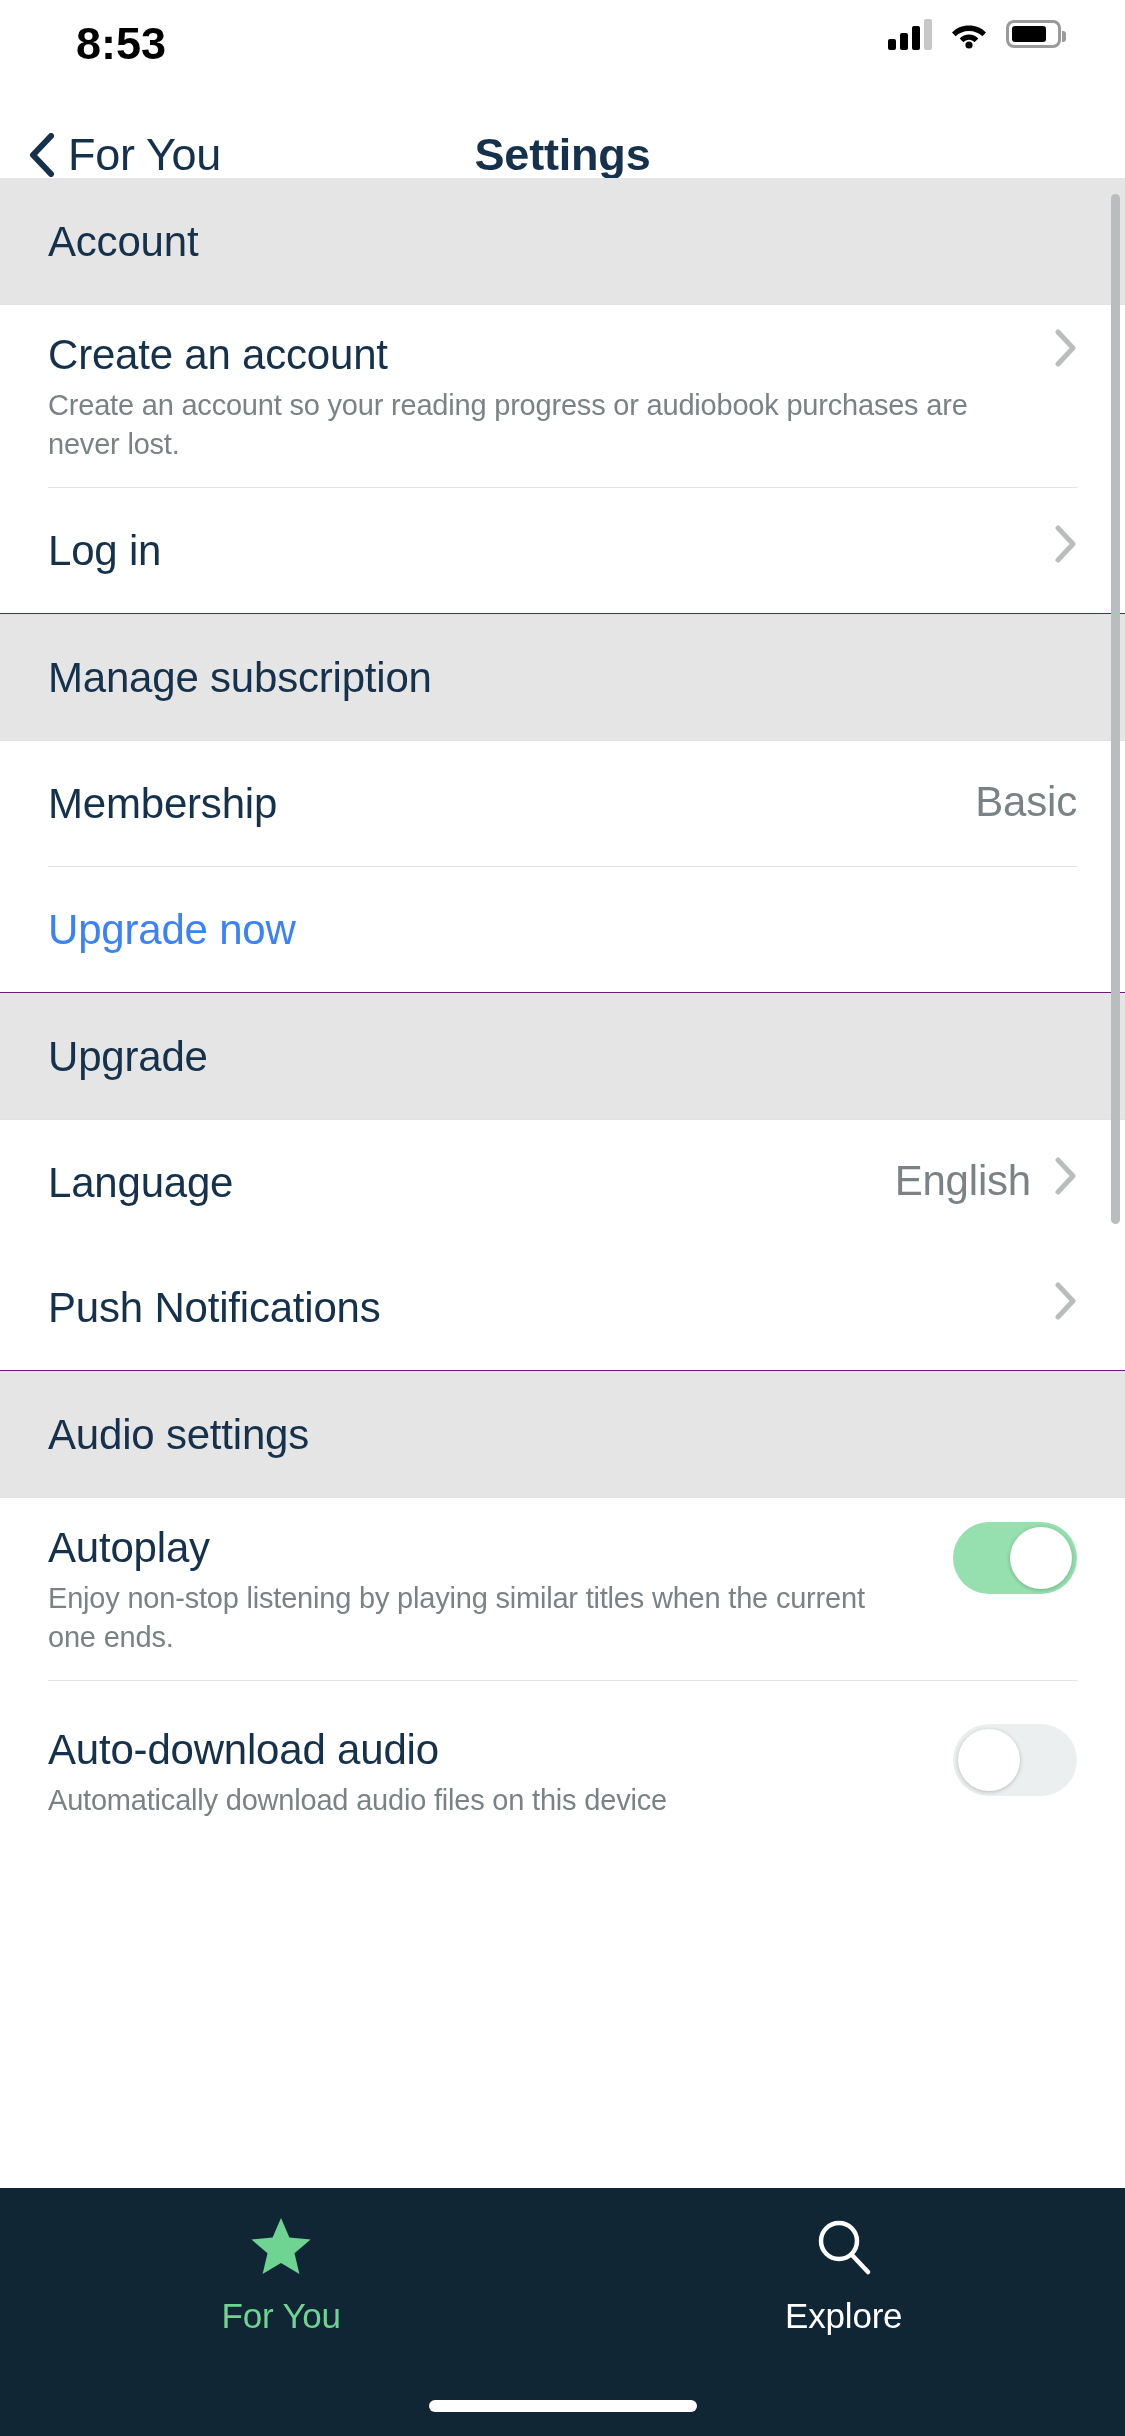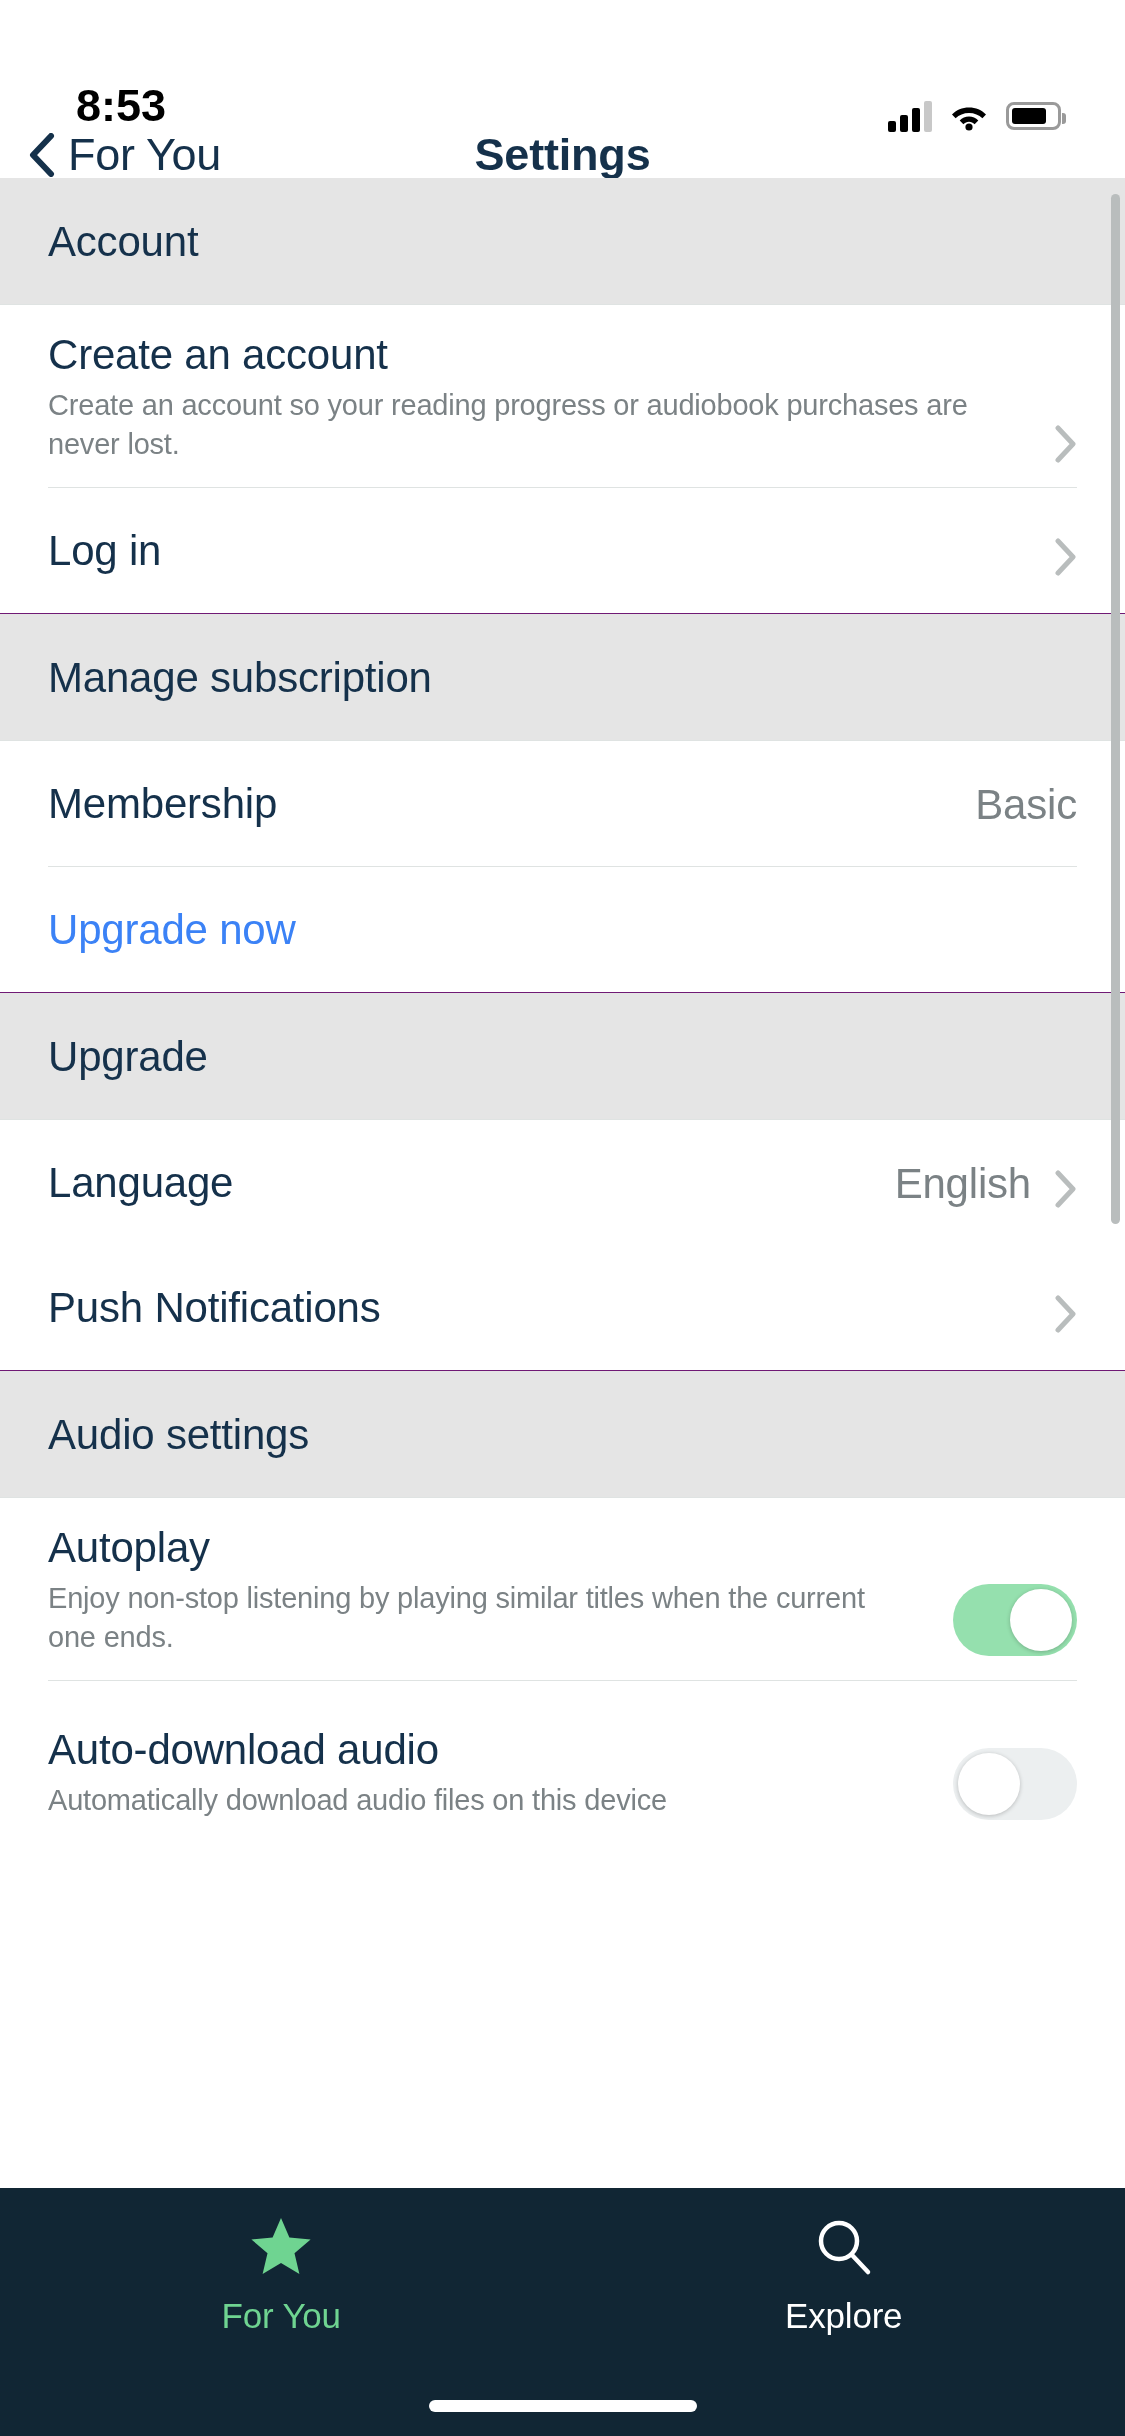--- a/index.html
+++ b/index.html
@@ -7,21 +7,21 @@
     width: 1125px; height: 2436px;
     background: #ffffff;
     font-family: "Liberation Sans", sans-serif;
     overflow: hidden;
   }
   .screen { position: relative; width: 1125px; height: 2436px; background:#ffffff; }
 
   
   .statusbar {
     position: absolute; top: 0; left: 0; width: 1125px; height: 132px;
-    display: flex; align-items: flex-end; justify-content: space-between;
+    display: flex; align-items: flex-start; justify-content: space-between;
     padding: 18px 64px 0 76px;
   }
   .status-time {
     font-size: 45px; font-weight: 600; color: #000000; letter-spacing: 0px;
   }
   .status-icons { display: flex; align-items: center; gap: 17px; }
   .bars { display: flex; align-items: flex-end; gap: 4px; height: 32px; }
   .bars i { display: block; width: 8px; background: #000; border-radius: 2px; }
   .bars i:nth-child(1){ height: 11px; }
   .bars i:nth-child(2){ height: 17px; }
@@ -60,21 +60,21 @@
   }
   .section-header {
     background: #e5e5e5; padding: 40px 48px 38px 48px;
     border-bottom: 1px solid #dfe3e2;
     font-size: 42px; color: #15314b; font-weight: 400; letter-spacing: -0.2px;
   }
   .row {
     background: #ffffff; padding: 0 48px; position: relative;
     display: flex; align-items: center; min-height: 125px;
   }
-  .row-inner { flex: 1; display: flex; align-items: flex-end; justify-content: space-between; }
+  .row-inner { flex: 1; display: flex; align-items: flex-start; justify-content: space-between; }
   .row-text { flex: 1; padding-right: 40px; }
   .row-title {
     font-size: 42px; color: #15314b; font-weight: 400; letter-spacing: -0.2px; line-height: 1.22;
   }
   .row-title.green { color: #3b82f6; }
   .row-sub {
     font-size: 29px; color: #7b8285; line-height: 1.32; margin-top: 6px; letter-spacing: -0.2px;
   }
   .row-value {
     font-size: 42px; color: #7b8285; letter-spacing: -0.2px; white-space: nowrap;

